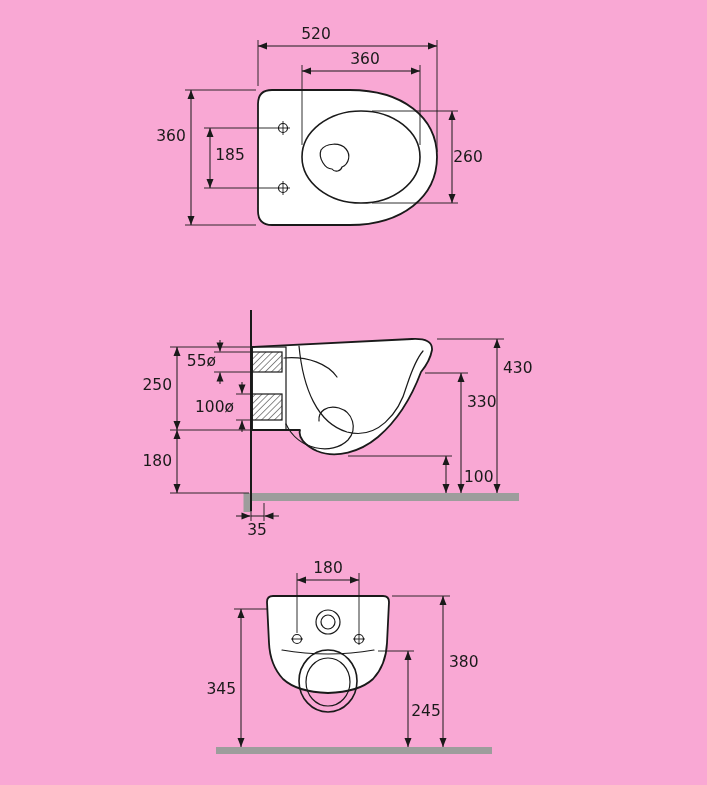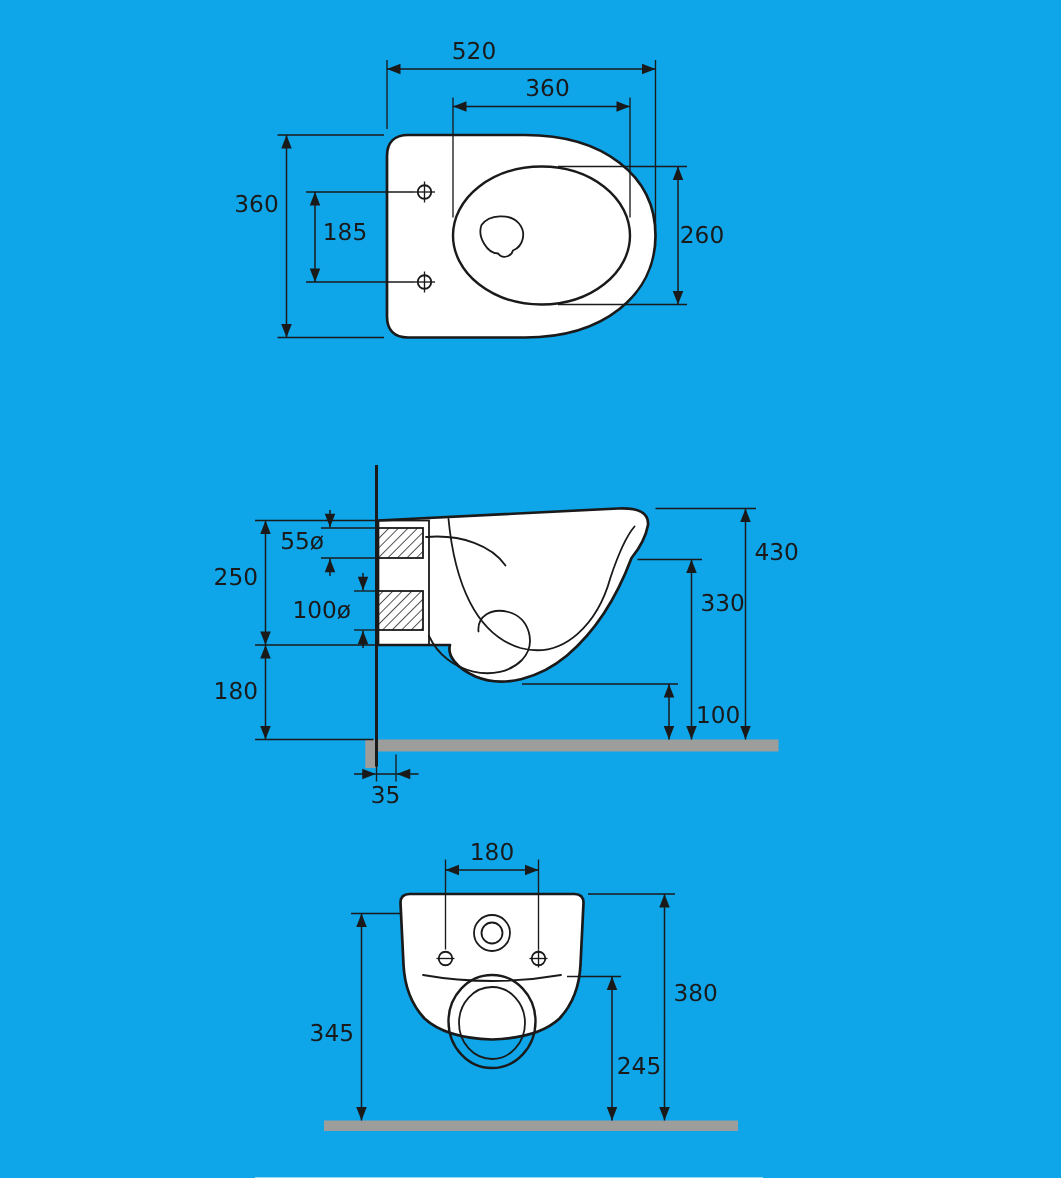--- a/index.html
+++ b/index.html
@@ -1,16 +1,16 @@
 <!DOCTYPE html>
 <html><head>
 <meta charset="utf-8">
 <style>
   html,body{margin:0;padding:0;background:#ffffff;}
-  .canvas{position:relative;width:707px;height:785px;background:#0ea5e9;overflow:hidden;}
+  .canvas{position:relative;width:707px;height:785px;background:#f9a8d4;overflow:hidden;}
   svg{display:block;}
   .outline{fill:#ffffff;stroke:#1a1a1a;stroke-width:1.8;stroke-linejoin:round;}
   .thin{fill:none;stroke:#1a1a1a;stroke-width:1.2;stroke-linecap:round;}
   .dim{stroke:#1a1a1a;stroke-width:1;fill:none;}
   .ext{stroke:#1a1a1a;stroke-width:0.9;fill:none;}
   .wall{stroke:#1a1a1a;stroke-width:2;fill:none;}
   .hatched{stroke:#1a1a1a;stroke-width:1.2;fill:url(#hatch);}
   text.dimlabel{font-family:"DejaVu Sans","Liberation Sans",sans-serif;font-size:15.5px;fill:#1a1a1a;}
 </style>
 </head>

